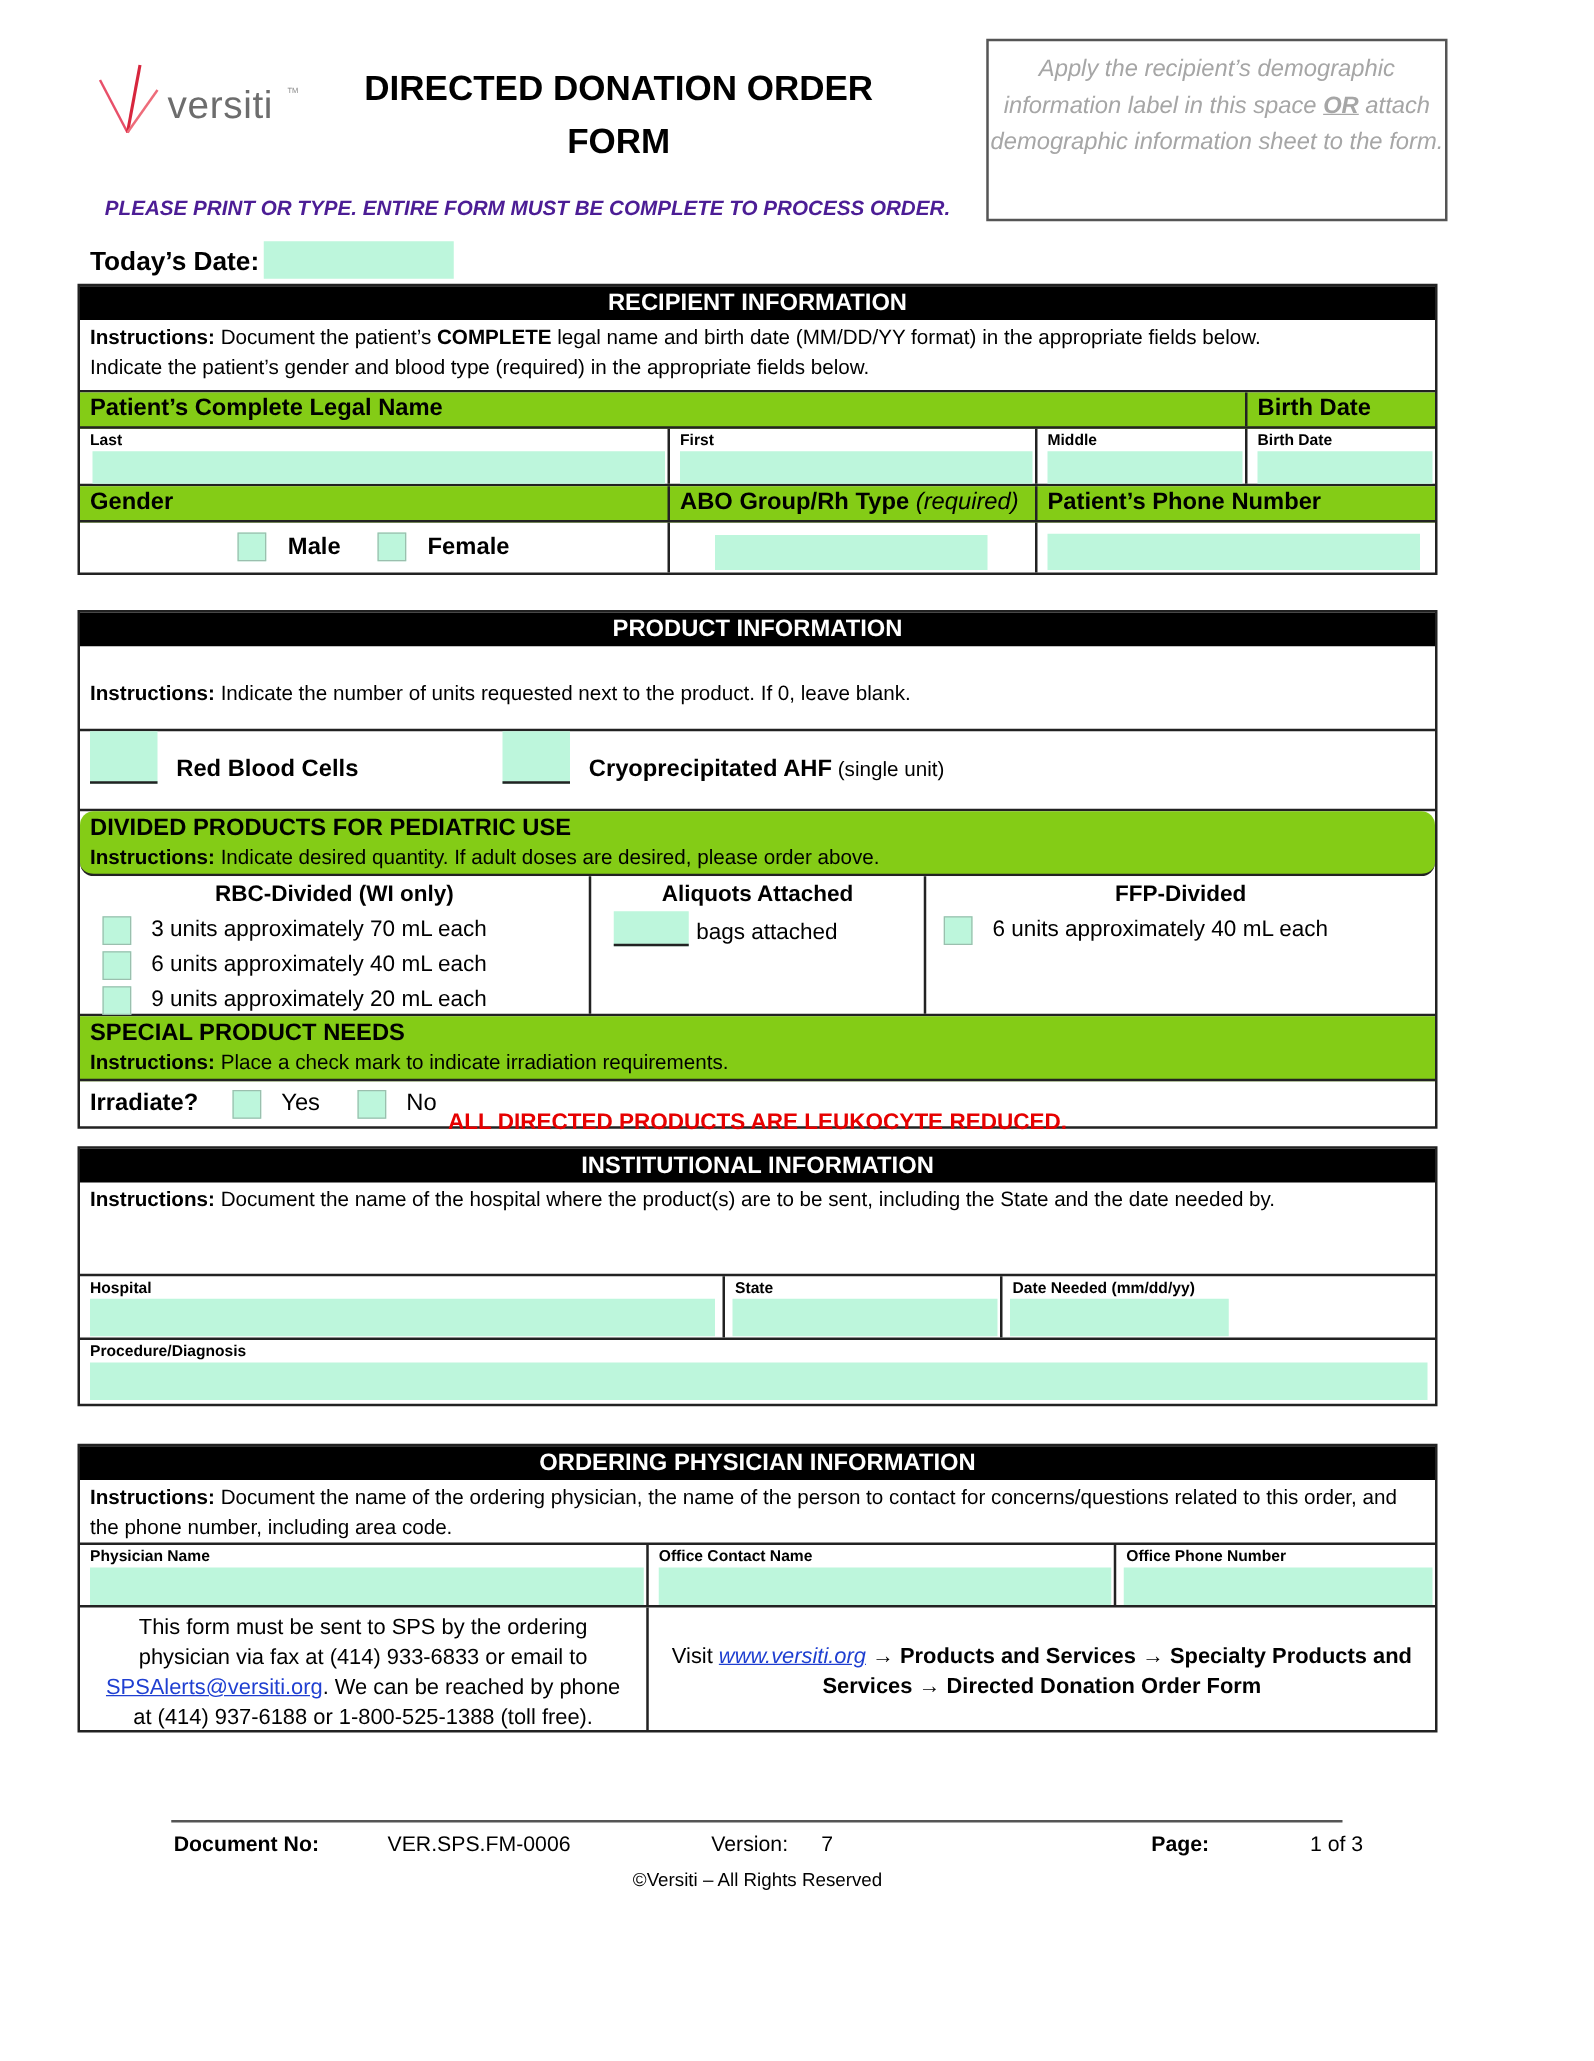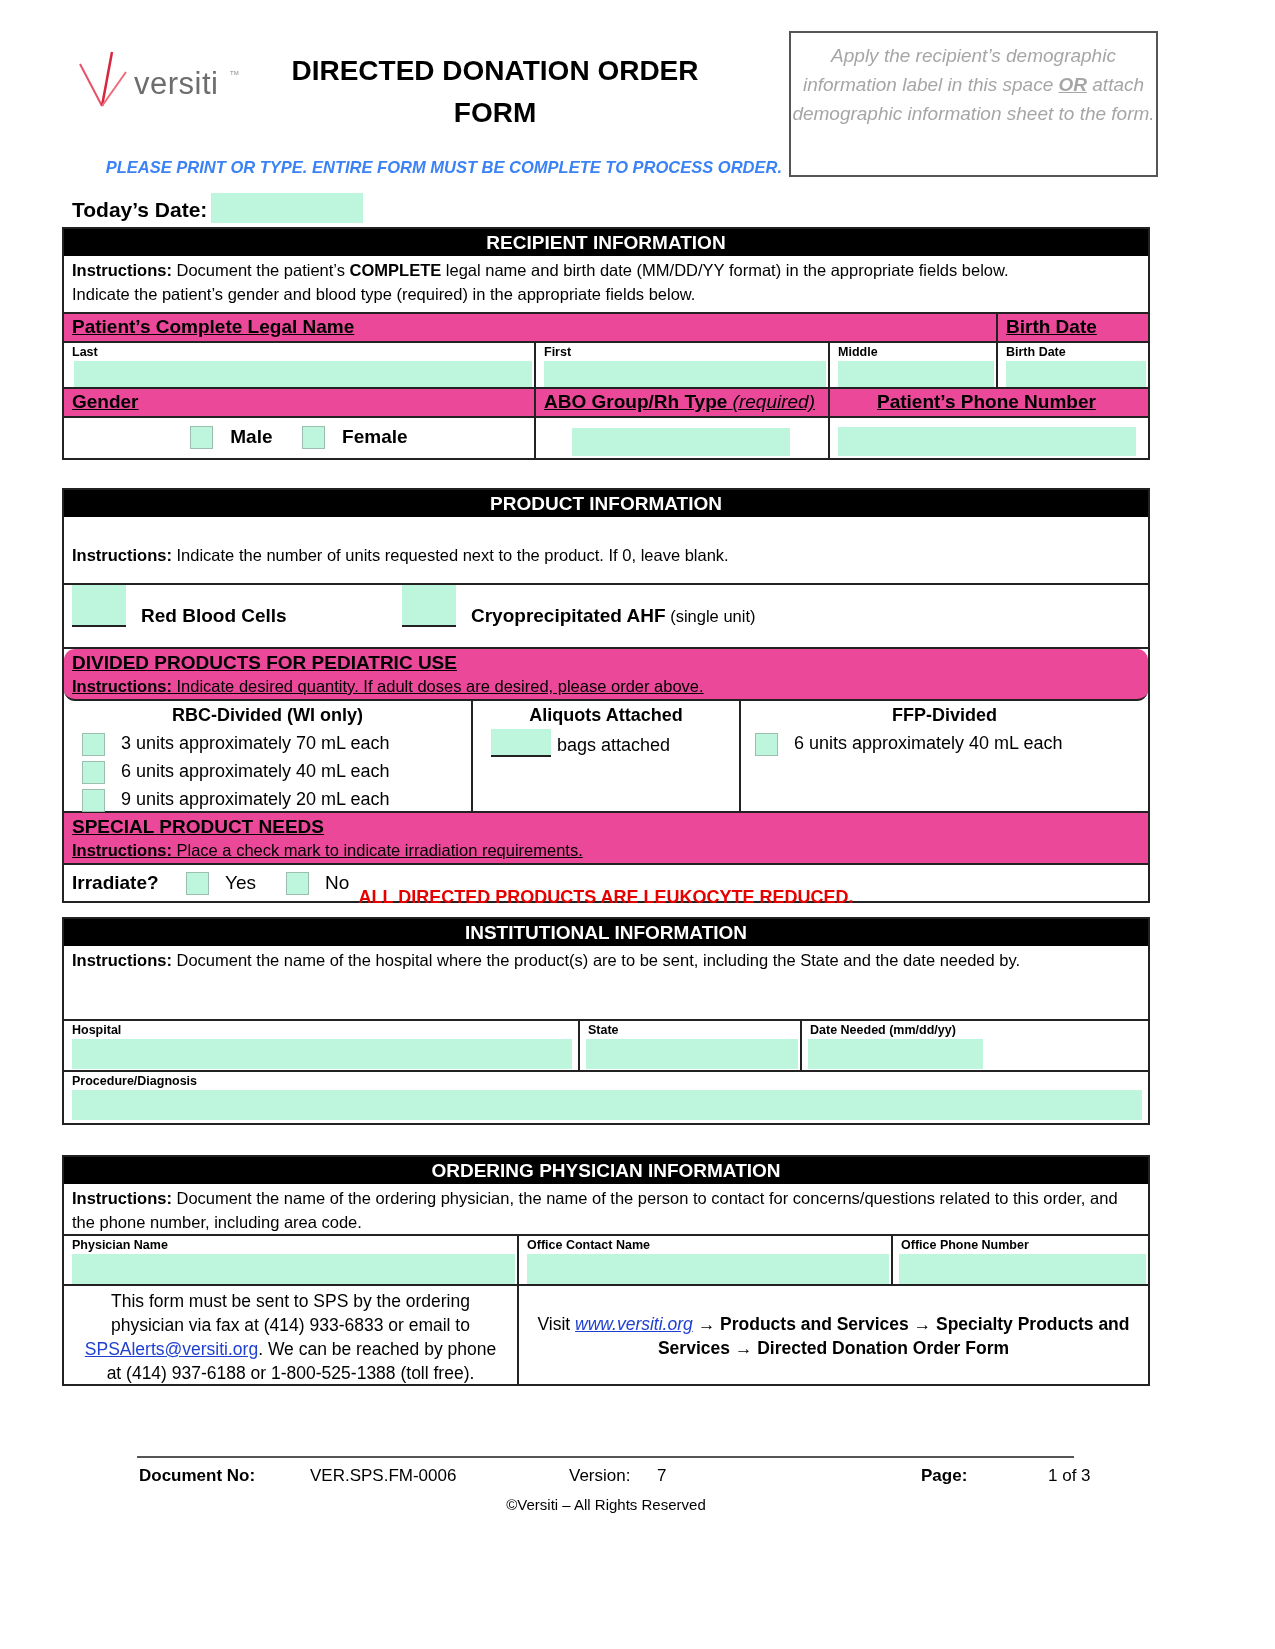--- a/index.html
+++ b/index.html
@@ -3,33 +3,33 @@
 <meta charset="utf-8">
 <style>
   * { box-sizing: border-box; margin: 0; padding: 0; }
   body { width: 1275px; height: 1649px; background: #ffffff; position: relative; font-family: "Liberation Sans", "DejaVu Sans", sans-serif; color: #000; overflow: hidden; }
   .abs { position: absolute; }
   .fill { background: #bdf6dc; }
   .logo { left: 78px; top: 50px; width: 170px; height: 62px; }
   .logo-word { position: absolute; left: 56px; top: 16px; font-size: 31px; color: #6d6d6d; letter-spacing: 0.5px; }
   .logo-tm { position: absolute; left: 152px; top: 20px; font-size: 6px; color: #888; }
   .title { left: 280px; top: 50px; width: 430px; text-align: center; font-weight: bold; font-size: 28px; line-height: 42px; }
-  .notice { left: 62px; top: 158px; width: 720px; text-align: right; color: #3b82f6; font-weight: bold; font-style: italic; font-size: 16.5px; }
+  .notice { left: 62px; top: 158px; width: 720px; text-align: center; color: #4c1d95; font-weight: bold; font-style: italic; font-size: 16.5px; }
   .labelbox { left: 789px; top: 31px; width: 369px; height: 146px; border: 2px solid #555; text-align: center; color: #a6a6a6; font-style: italic; font-size: 19px; line-height: 29px; padding-top: 8px; }
   .labelbox u { font-weight: bold; }
   .todays { left: 72px; top: 198px; font-weight: bold; font-size: 21px; }
   .todays-field { left: 211px; top: 193px; width: 152px; height: 30px; }
 
   .section { position: absolute; left: 62px; width: 1088px; border: 2px solid #222; }
   .sec-head { background: #000; color: #fff; text-align: center; font-weight: bold; font-size: 19px; height: 27px; line-height: 27px; }
   .instr { font-size: 16.5px; line-height: 24px; padding: 2px 8px; border-bottom: 2px solid #222; }
   .instr b { font-weight: bold; }
   .row { display: flex; border-bottom: 2px solid #222; }
   .row:last-child { border-bottom: none; }
-  .gray { background: #ec4899; text-decoration: underline; }
+  .gray { background: #84cc16; }
   .cell { border-right: 2px solid #222; position: relative; }
   .cell:last-child { border-right: none; }
   .cell-h { font-weight: bold; font-size: 19px; padding: 2px 8px; }
   .small-label { font-size: 12.5px; font-weight: bold; padding: 2px 8px 0 8px; }
   .field { margin: 2px 2px 0 10px; height: 26px; }
   .chk { display: inline-block; width: 23px; height: 23px; background: #bdf6dc; border: 1px solid #9bbfae; vertical-align: middle; }
   .unit-box { display: inline-block; width: 54px; height: 42px; background: #bdf6dc; border-bottom: 2px solid #222; vertical-align: bottom; }
   .prod-label { font-weight: bold; font-size: 19px; }
   .link { color: #1f3fd1; text-decoration: underline; }
   .footer-line { left: 137px; top: 1456px; width: 937px; height: 2px; background: #555; }
@@ -86,21 +86,21 @@
       <div class="field fill" style="margin-left:8px;"></div>
     </div>
     <div class="cell" style="flex:1;">
       <div class="small-label">Birth Date</div>
       <div class="field fill" style="margin-left:8px;"></div>
     </div>
   </div>
   <div class="row gray" style="height:29px;">
     <div class="cell cell-h" style="width:472px;">Gender</div>
     <div class="cell cell-h" style="width:294px;"><span>ABO Group/Rh Type</span> <i style="font-weight:normal;">(required)</i></div>
-    <div class="cell cell-h" style="flex:1;margin-left:39px;">Patient’s Phone Number</div>
+    <div class="cell cell-h" style="flex:1;">Patient’s Phone Number</div>
   </div>
   <div class="row" style="height:40px;">
     <div class="cell" style="width:472px; padding:8px 0 0 126px; font-weight:bold; font-size:19px;">
       <span class="chk"></span>
       <span style="margin:0 24px 0 12px;">Male</span>
       <span class="chk"></span>
       <span style="margin-left:12px;">Female</span>
     </div>
     <div class="cell" style="width:294px;">
       <div class="fill" style="margin:10px 0 0 36px; width:218px; height:28px;"></div>

